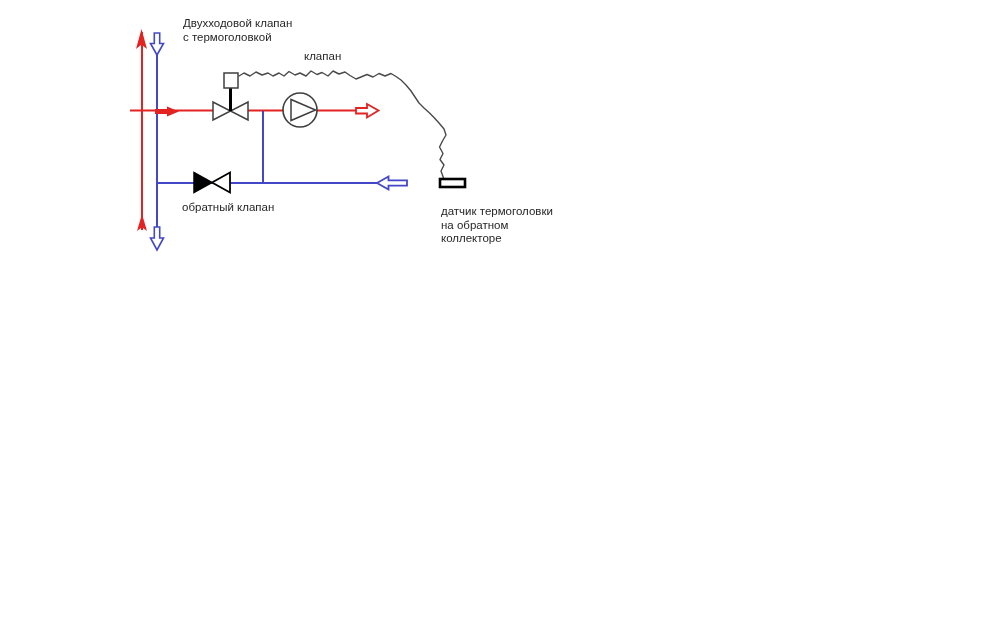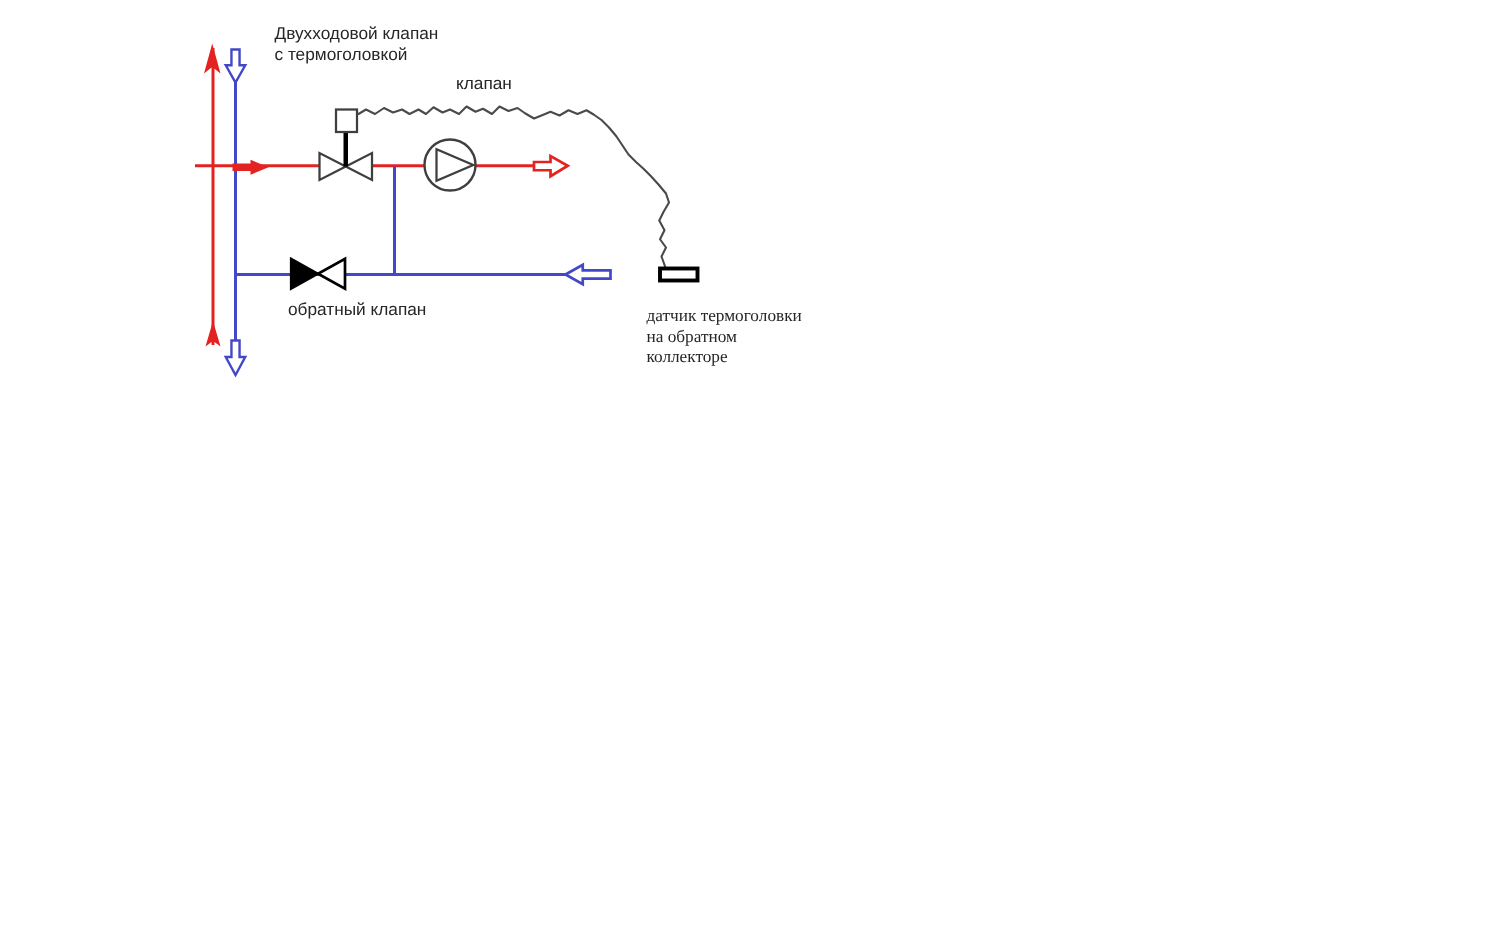--- a/index.html
+++ b/index.html
@@ -22,22 +22,22 @@
   }
   .label {
     position: absolute;
     font-size: 11.5px;
     line-height: 13.5px;
     color: #262626;
     white-space: pre-line;
   }
   .lbl-two-way-valve { left: 183px; top: 17px; }
   .lbl-pump          { left: 304px; top: 50px; }
-  .lbl-check-valve   { left: 192px; top: 201px; text-align: center; }
-  .lbl-sensor        { left: 431px; top: 205px; font-family: Liberation Serif, serif; }
+  .lbl-check-valve   { left: 182px; top: 201px; text-align: center; }
+  .lbl-sensor        { left: 441px; top: 205px; }
 </style>
 </head>
 <body>
 
 <div id="canvas">
 
   <svg id="schematic-svg" width="1000" height="625" viewBox="0 0 1000 625">
 
     <g>
       <line x1="142" y1="32" x2="142" y2="230" stroke="#e32321" stroke-width="2"></line>

